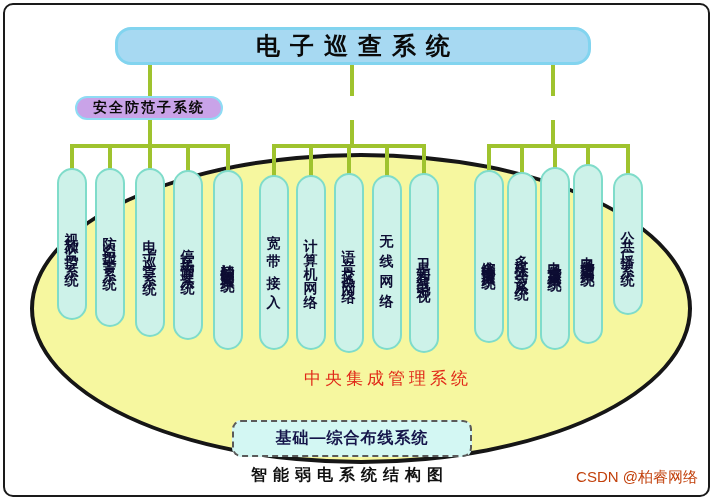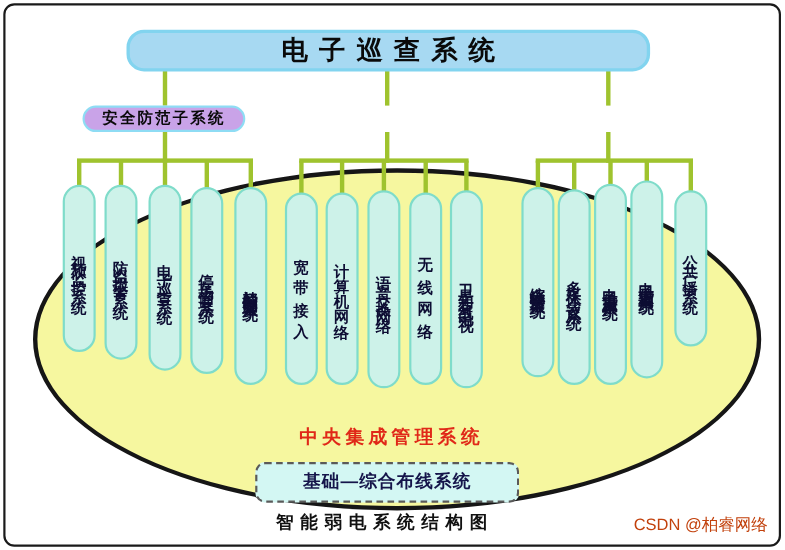--- a/index.html
+++ b/index.html
@@ -30,22 +30,22 @@
   .pill{
     width:30px;background:#cdf2e9;border:2.5px solid #7fdcca;border-radius:16px;
   }
   .vtext{
     writing-mode:vertical-rl;text-orientation:upright;
     font-weight:bold;font-size:14px;color:#0d0d33;line-height:1;
   }
   .ls2{letter-spacing:2px}.ls5{letter-spacing:5px}.ls8{letter-spacing:8px}
   .ls14{letter-spacing:14px}.ls20{letter-spacing:20px}
   .central-label{
-    position:absolute;left:272px;top:386px;width:200px;z-index:2;
-    text-align:left;font-size:17px;font-weight:bold;color:#e02818;letter-spacing:4px;white-space:nowrap;
+    position:absolute;left:272px;top:367px;width:200px;z-index:2;
+    text-align:right;font-size:17px;font-weight:normal;color:#e02818;letter-spacing:4px;white-space:nowrap;
   }
   .foundation-box{
     left:232px;top:420px;width:240px;height:37px;background:#d3f7f3;
     border:2px dashed #5a5a5a;border-radius:9px;
   }
   .foundation-box span{font-size:16px;font-weight:bold;color:#15154a;letter-spacing:1px;white-space:nowrap;}
   .caption{
     position:absolute;left:225px;top:465px;width:250px;z-index:3;
     text-align:center;font-size:16px;font-weight:bold;color:#111111;letter-spacing:6px;white-space:nowrap;
   }

